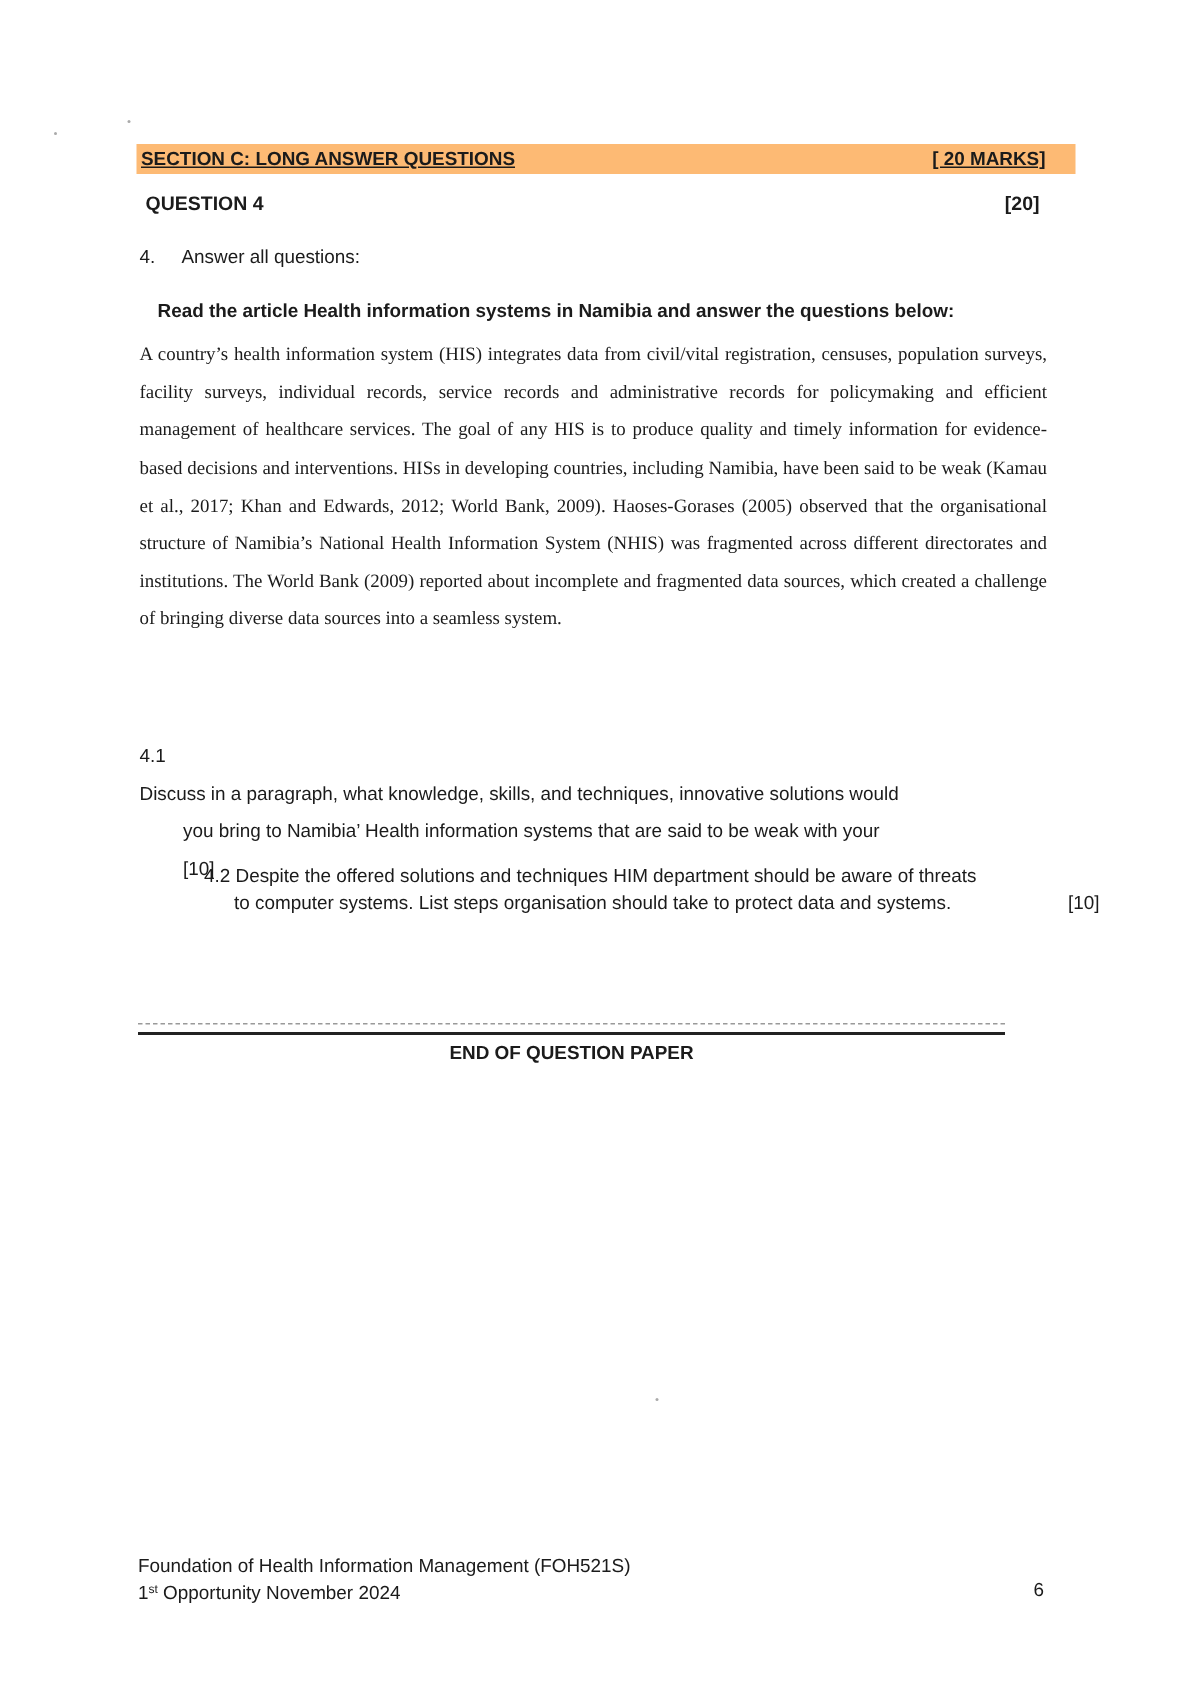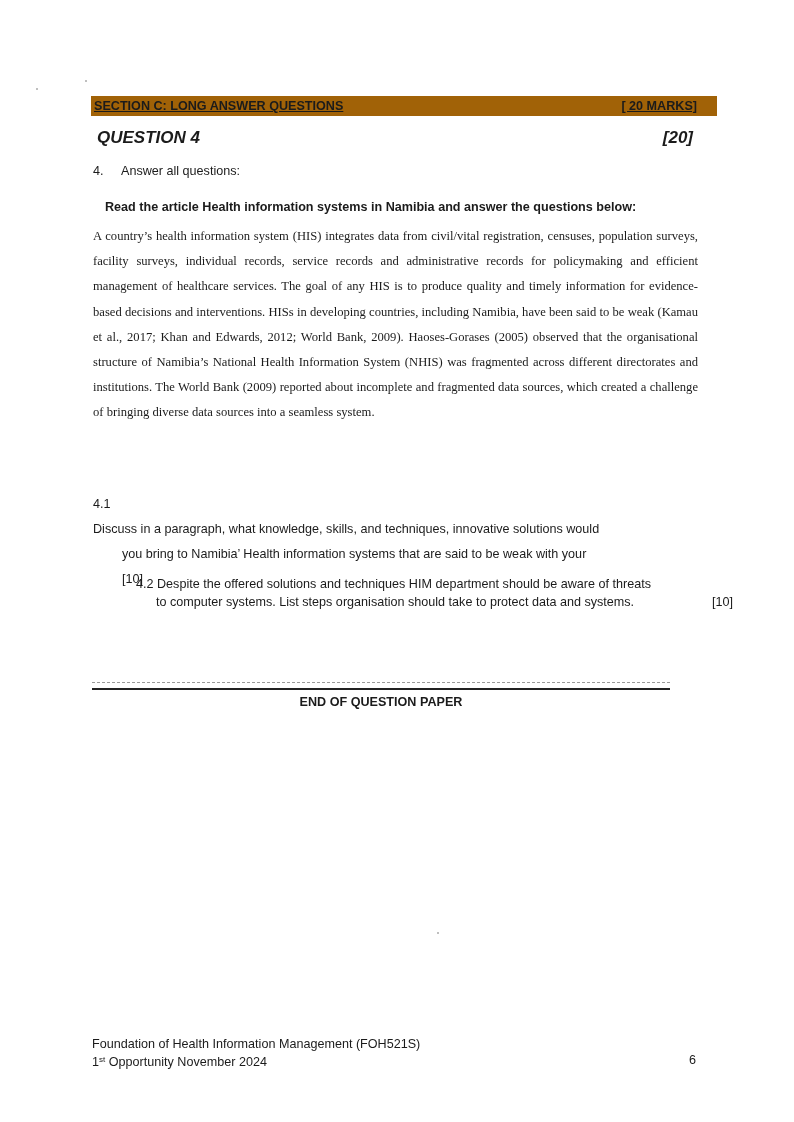--- a/index.html
+++ b/index.html
@@ -6,32 +6,32 @@
   body {
     width: 794px; height: 1122px; position: relative; overflow: hidden;
     font-family: "Liberation Sans", "DejaVu Sans", sans-serif;
     color: #1b1b1b;
   }
   .page { position: absolute; inset: 0; }
   .speck { position: absolute; width: 2px; height: 2px; background: #aaa; border-radius: 1px; }
 
   .section-bar {
     position: absolute; left: 91px; top: 96px; width: 626px; height: 20px;
-    background: #a16207;
+    background: #fdba74;
     display: flex; justify-content: space-between; align-items: center;
     font-weight: bold; font-size: 12.6px;
   }
   .section-bar span { text-decoration: underline; }
   .section-bar .left { padding-left: 3px; }
   .section-bar .right { padding-right: 20px; text-align: center; }
 
   .q-head {
     position: absolute; left: 97px; top: 128px; width: 596px;
     display: flex; justify-content: space-between;
-    font-weight: bold; font-size: 17px; font-style: italic;
+    font-weight: bold; font-size: 13px;
   }
 
   .instr { position: absolute; left: 93px; top: 164px; font-size: 12.6px; }
   .instr .num { display: inline-block; width: 28px; }
 
   .read-heading { position: absolute; left: 105px; top: 200px; font-size: 12.6px; font-weight: bold; }
 
   .article {
     position: absolute; left: 93px; top: 224px; width: 605px;
     font-size: 12.6px; line-height: 25.2px; text-align: justify; font-family: Liberation Serif, serif;

